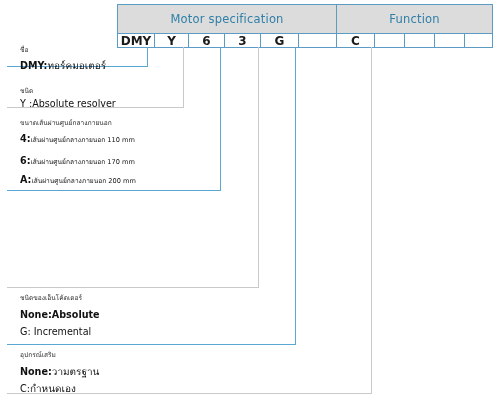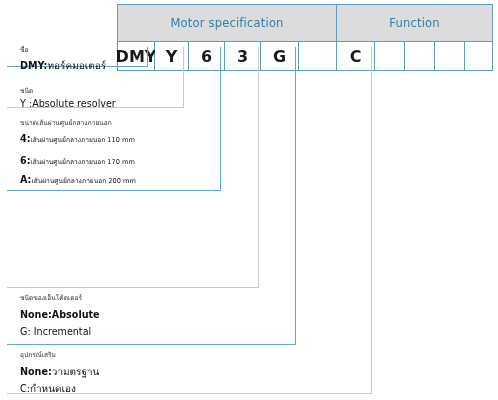--- a/index.html
+++ b/index.html
@@ -12,36 +12,36 @@
   }
   #root{position:absolute;left:0;top:0;width:498px;height:400px;}
 
   
   .pn-table{position:absolute;left:117px;top:4px;width:376px;}
   .pn-row{display:flex;}
   .hdr-cell{
     background:#dcdcdc;
     border:1px solid #5b9bc4;
     box-sizing:border-box;
-    height:38px;
+    height:30px;
     display:flex;align-items:center;justify-content:center;
     color:#2f7fa8;
     font-size:11.5px;
     letter-spacing:.2px;
   }
   .hdr-cell + .hdr-cell{border-left:1px solid #5b9bc4;}
   .val-cell{
     background:#ffffff;
     border:1px solid #5b9bc4;
     border-top:none;
     box-sizing:border-box;
-    height:29px;
+    height:14px;
     display:flex;align-items:center;justify-content:center;
     color:#1a1a1a;
-    font-size:16px;
+    font-size:12px;
     font-weight:600;
   }
 
   
   .blk{position:absolute;left:20px;}
   .blk .ttl{
     font-size:6.6px;color:#2b2b2b;line-height:1.35;
     white-space:nowrap;
   }
   .blk .itm{

